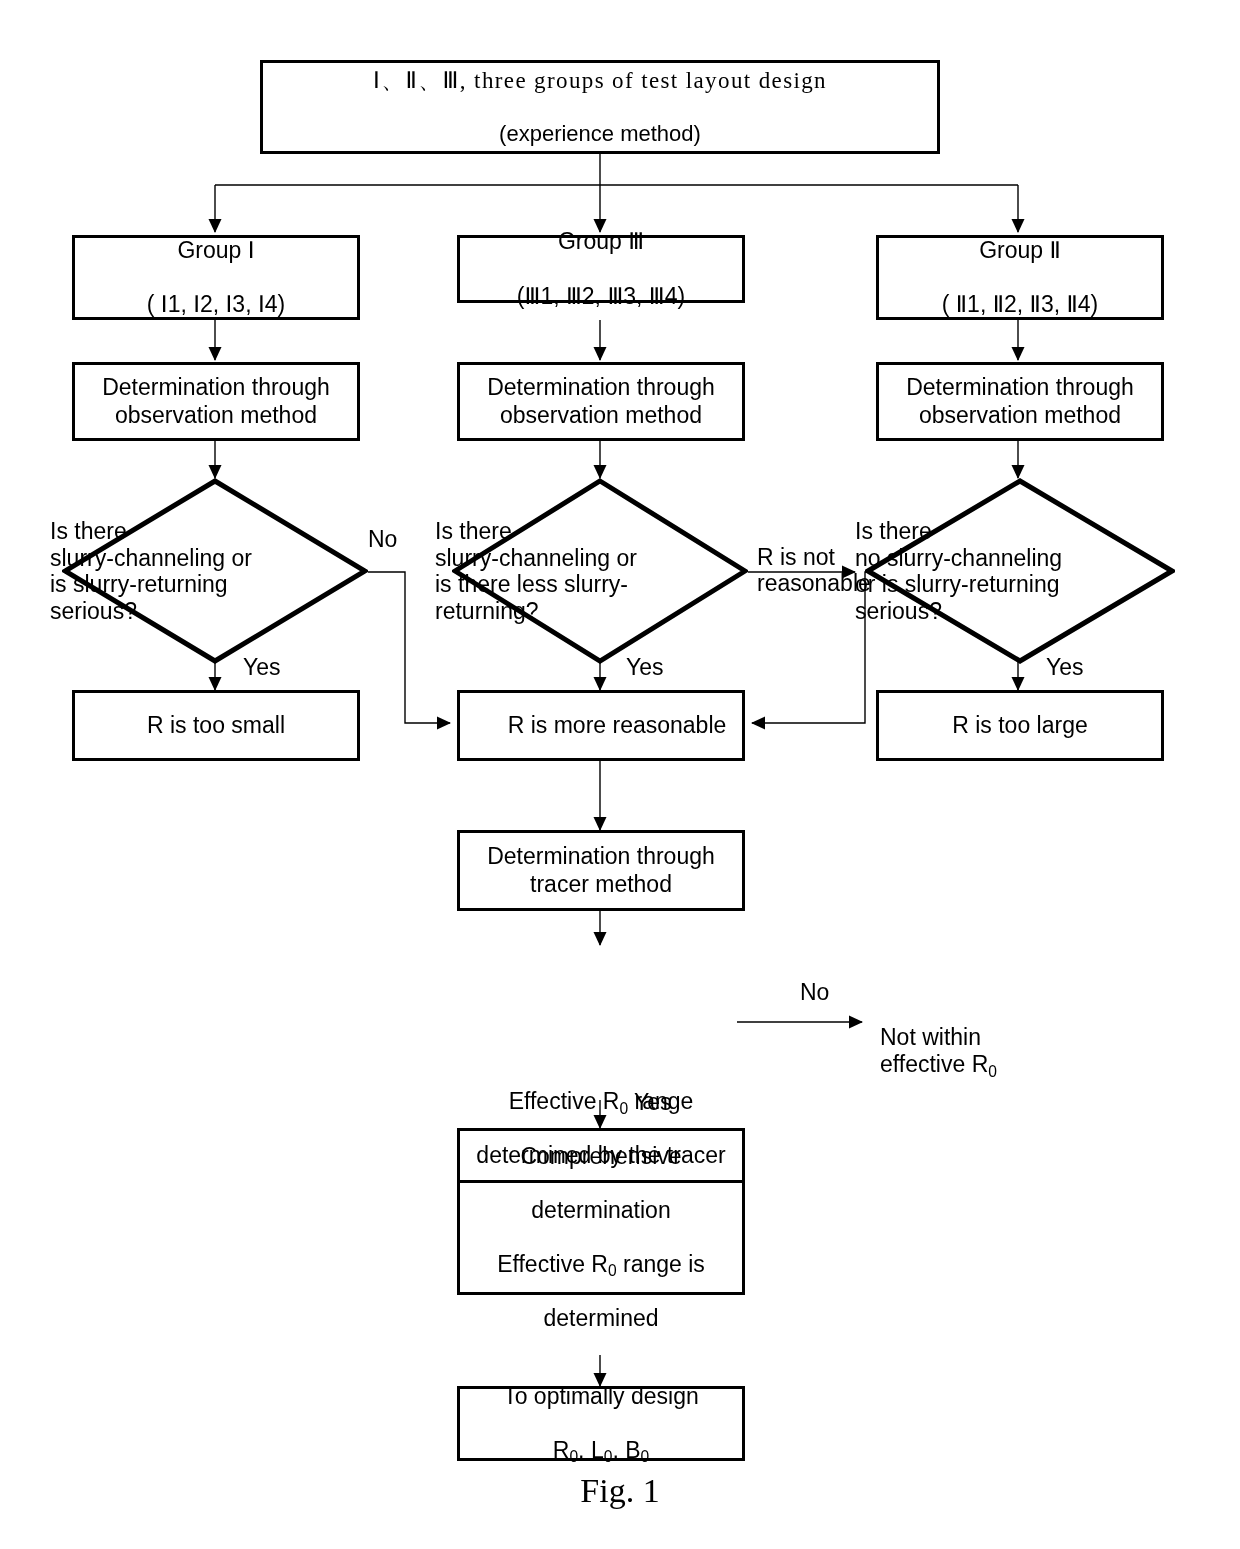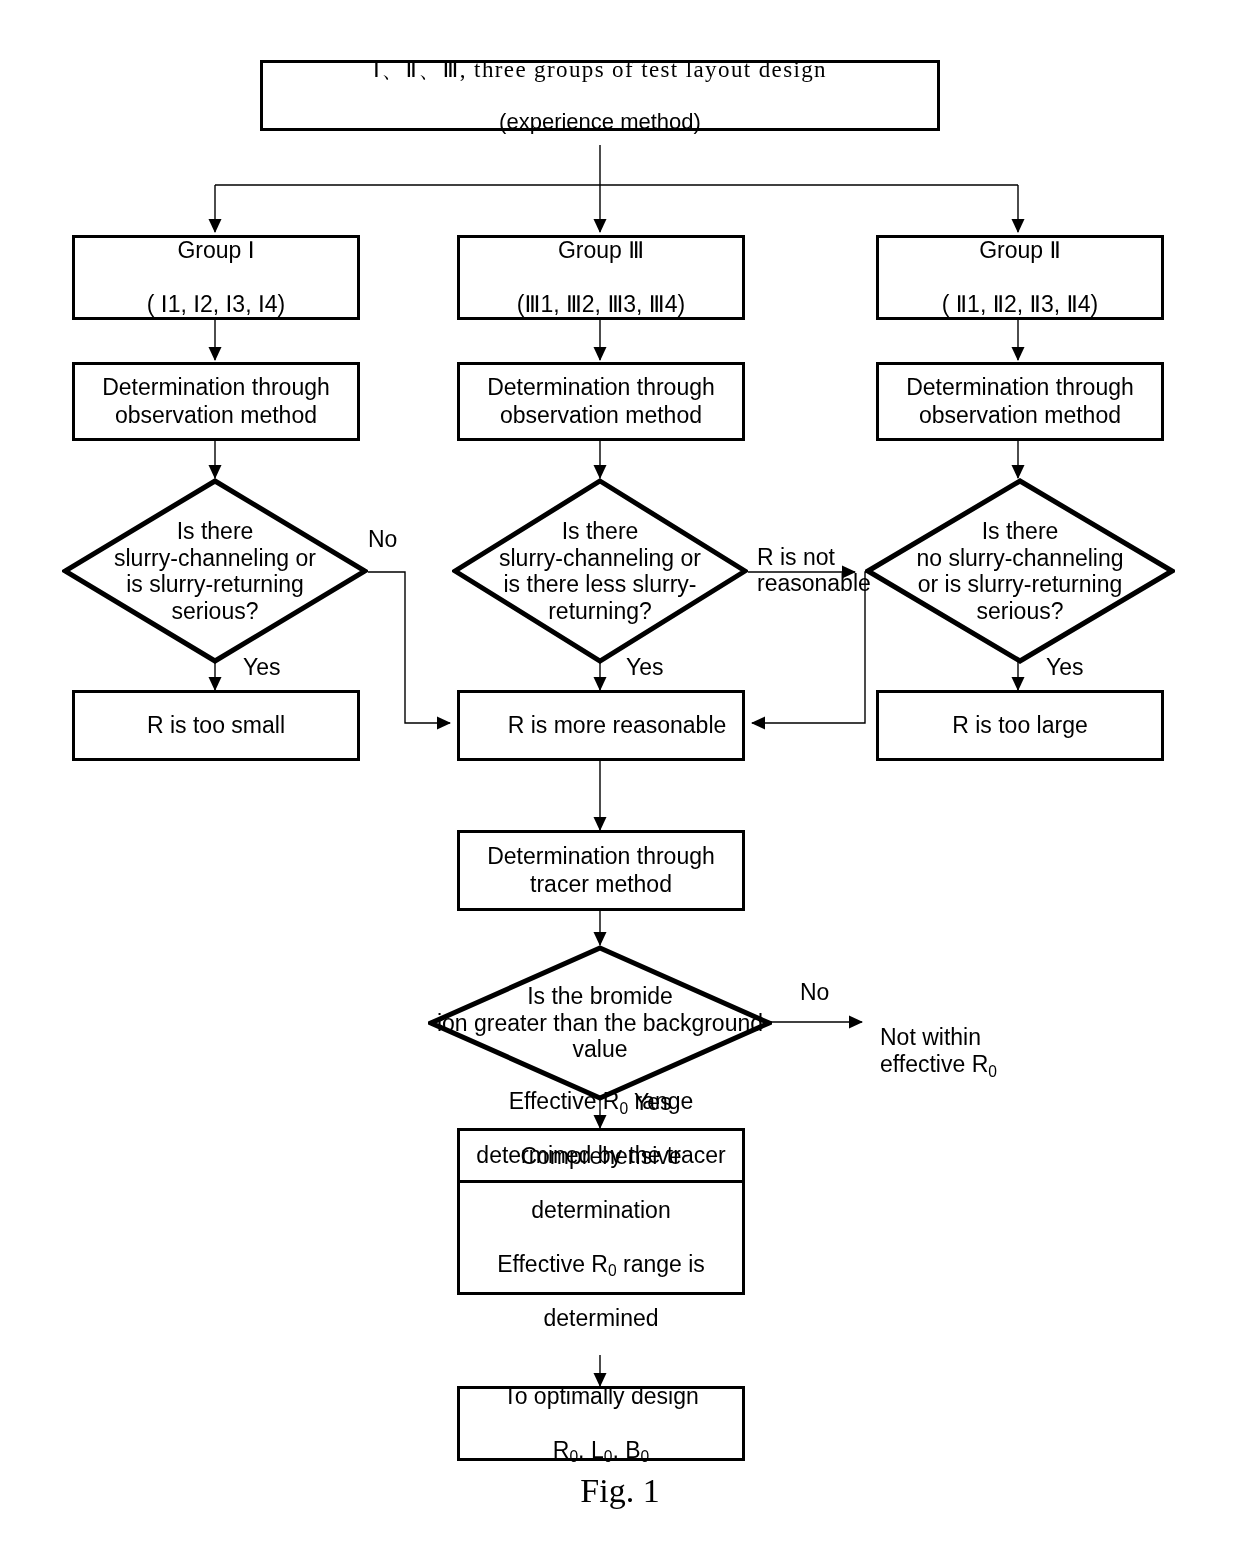--- a/index.html
+++ b/index.html
@@ -50,21 +50,21 @@
   .dmnd-wrap svg {
     position: absolute;
     left: 0;
     top: 0;
   }
   .dmnd-label {
     position: absolute;
     left: 50%;
     top: 50%;
     transform: translate(-50%, -50%);
-    text-align: center;
+    text-align: left;
     white-space: pre-line;
     line-height: 1.16;
     width: 330px;
   }
   .edge-label {
     position: absolute;
     white-space: pre-line;
     line-height: 1.12;
     text-align: left;
   }
@@ -146,35 +146,35 @@
       <path d="M737,1022 L862,1022" marker-end="url(#arrowFat)"></path>
 
       <path d="M600,1100 L600,1128" marker-end="url(#arrowFat)"></path>
 
       <path d="M600,1208 L600,1240" marker-end="url(#arrowFat)"></path>
 
       <path d="M600,1355 L600,1386" marker-end="url(#arrowFat)"></path>
     </g>
   </svg>
 
-  <div class="node rectbox f22" style="left:260px; top:60px; width:680px; height:71px;">
+  <div class="node rectbox f22" style="left:260px; top:60px; width:680px; height:94px;">
     <div class="txt">
       <div class="mono-serif f23">Ⅰ、Ⅱ、Ⅲ,  three groups of test layout design</div>
       <div class="f22">(experience method)</div>
     </div>
   </div>
 
   <div class="node rectbox f23" style="left:72px; top:235px; width:288px; height:85px;">
     <div class="txt">
       <div>Group  Ⅰ</div>
       <div>( Ⅰ1,  Ⅰ2,  Ⅰ3,  Ⅰ4)</div>
     </div>
   </div>
 
-  <div class="node rectbox f23" style="left:457px; top:235px; width:288px; height:85px;">
+  <div class="node rectbox f23" style="left:457px; top:235px; width:288px; height:68px;">
     <div class="txt">
       <div>Group Ⅲ</div>
       <div>(Ⅲ1, Ⅲ2, Ⅲ3, Ⅲ4)</div>
     </div>
   </div>
 
   <div class="node rectbox f23" style="left:876px; top:235px; width:288px; height:85px;">
     <div class="txt">
       <div>Group  Ⅱ</div>
       <div>( Ⅱ1,  Ⅱ2,  Ⅱ3,  Ⅱ4)</div>
@@ -247,28 +247,20 @@
 
   <div class="node rectbox f23" style="left:876px; top:690px; width:288px; height:71px;">
     <div class="txt">R is too large</div>
   </div>
 
   <div class="node rectbox f23" style="left:457px; top:830px; width:288px; height:81px;">
     <div class="txt">Determination through
 tracer method</div>
   </div>
 
-  <div class="dmnd-wrap" style="left:428px; top:945px; width:344px; height:156px;">
-    <svg width="344" height="156" viewBox="0 0 344 156">
-      <polygon points="172,3 341,78 172,153 3,78" fill="#fff" stroke="#000" stroke-width="5"></polygon>
-    </svg>
-    <div class="dmnd-label f23" style="width:400px;">Is the bromide
-ion greater than the background
-value</div>
-  </div>
 
   <div class="edge-label f23" style="left:800px; top:980px;">No</div>
 
   <div class="edge-label f23" style="left:634px; top:1090px;">Yes</div>
 
   <div class="freetext f23" style="left:880px; top:996px;">
     <span>Not within
 effective R</span><sub>0</sub>
   </div>
 

